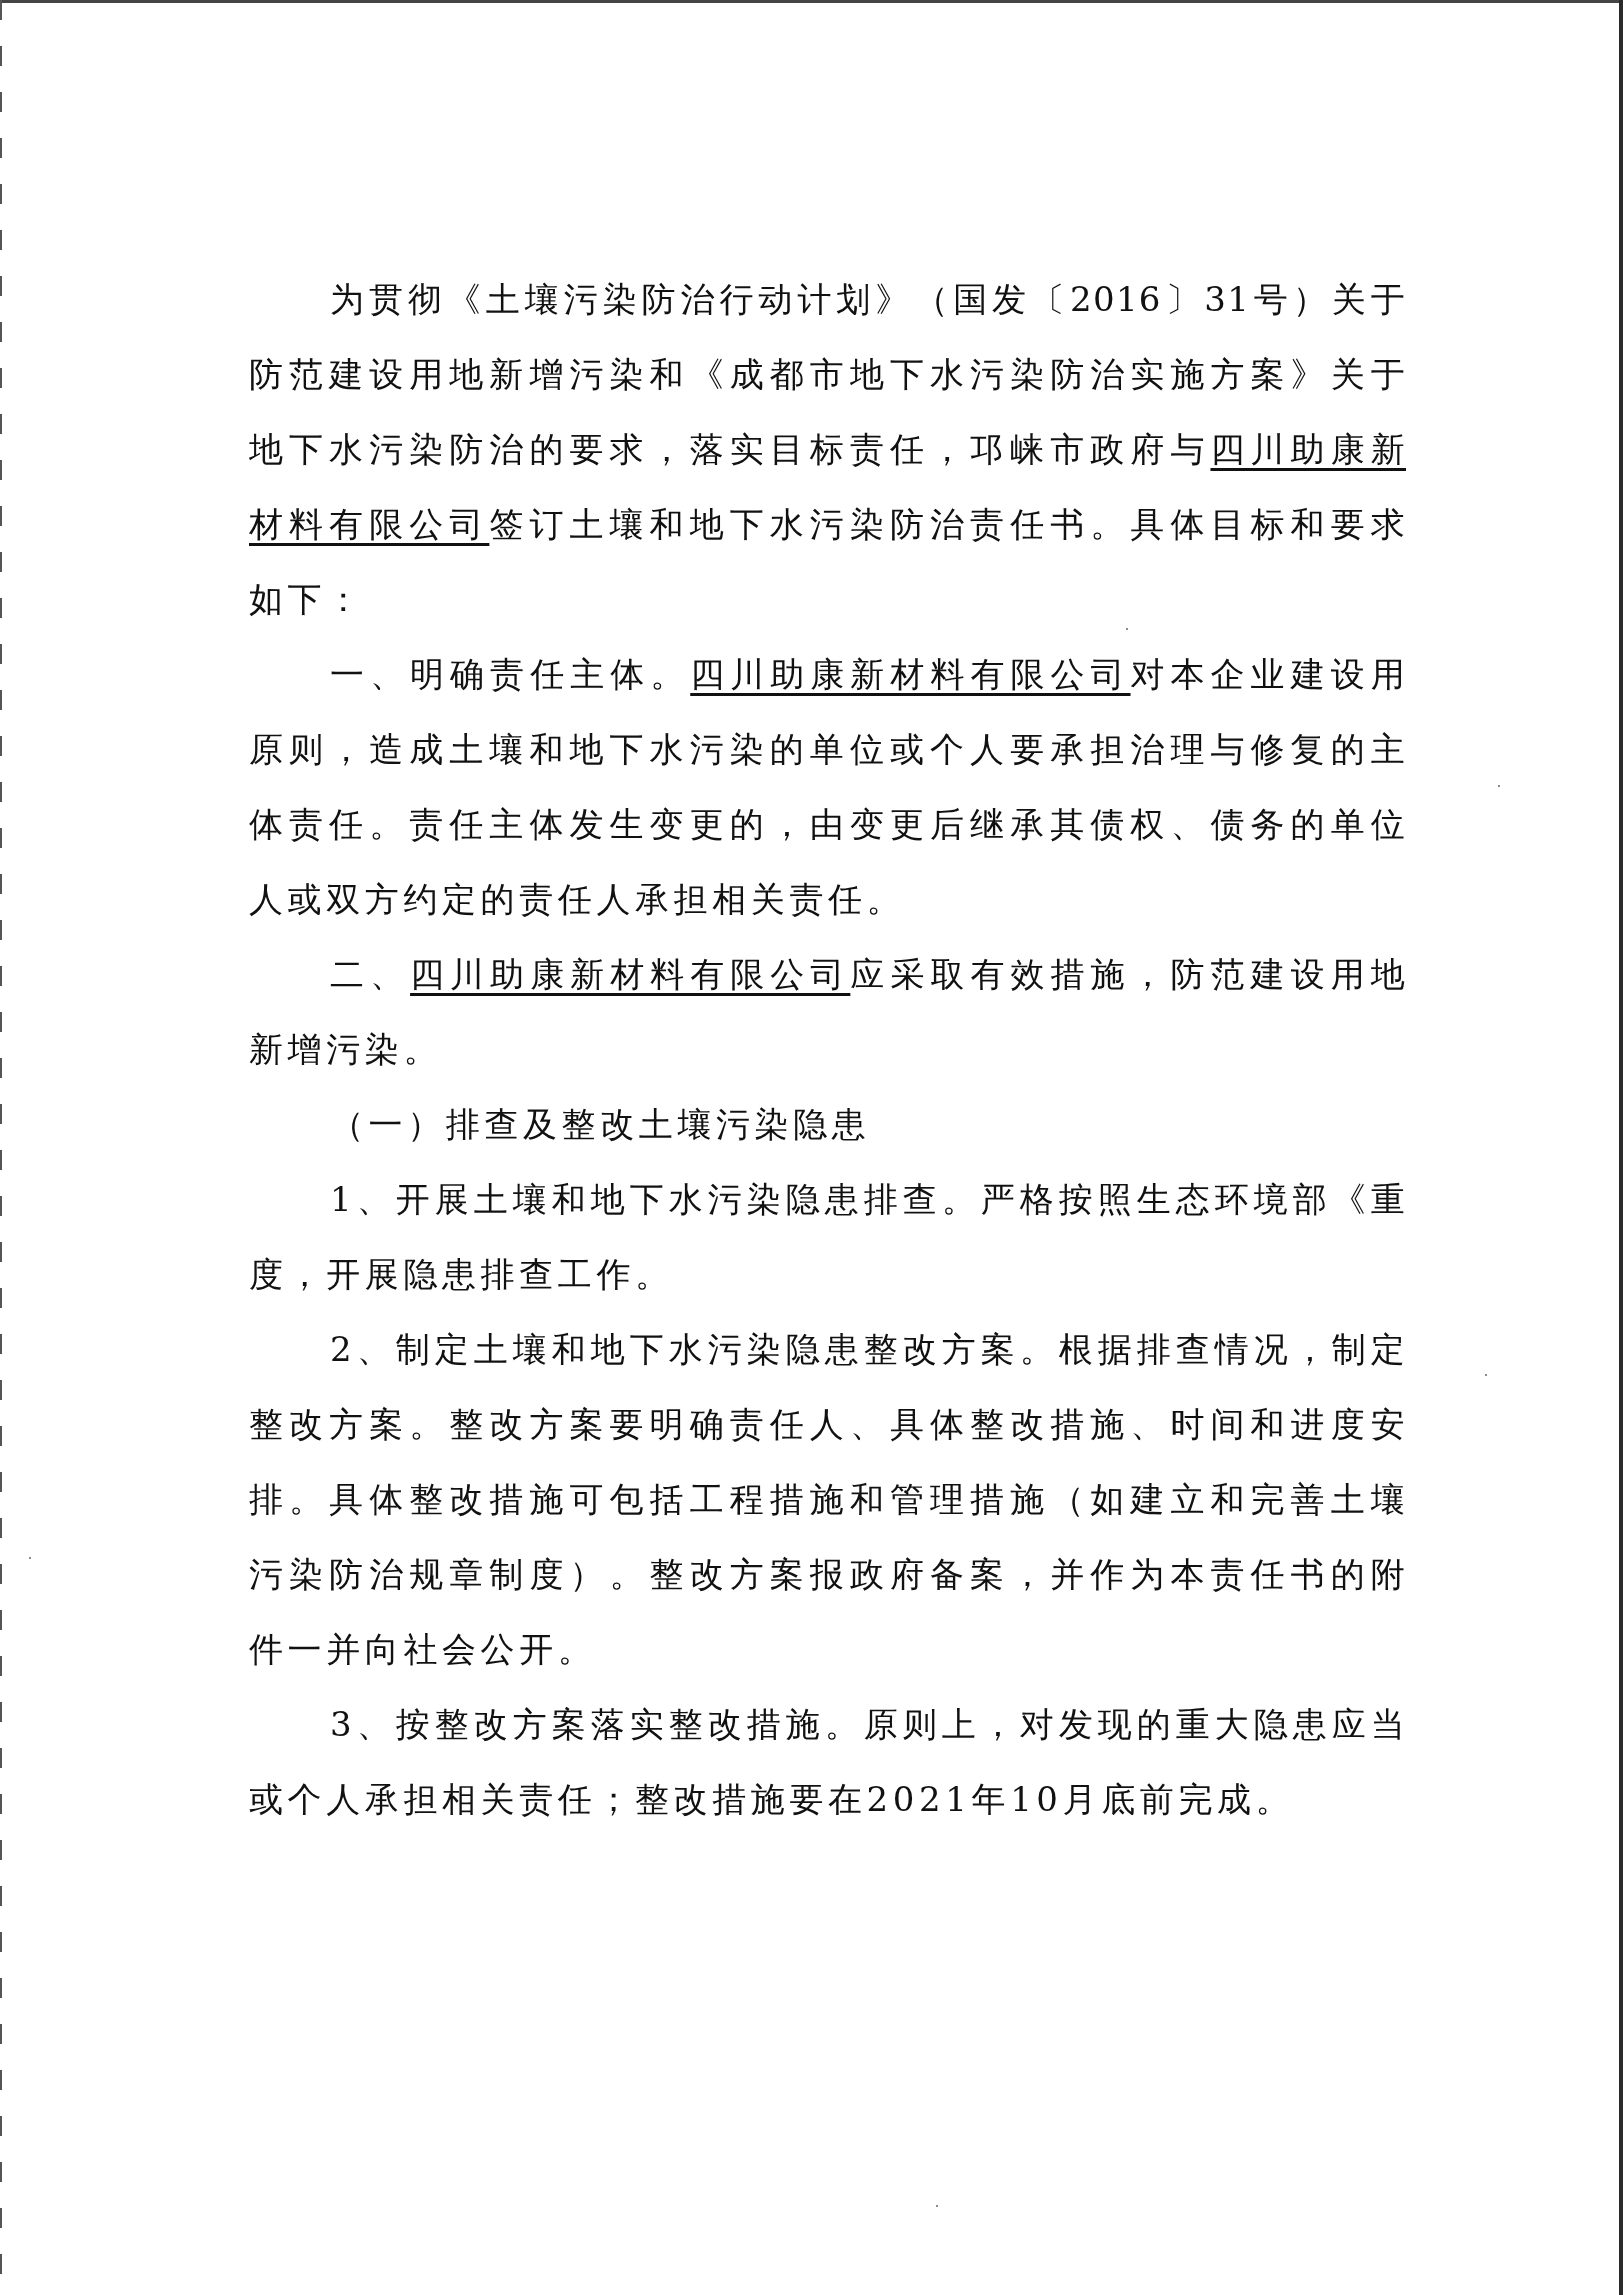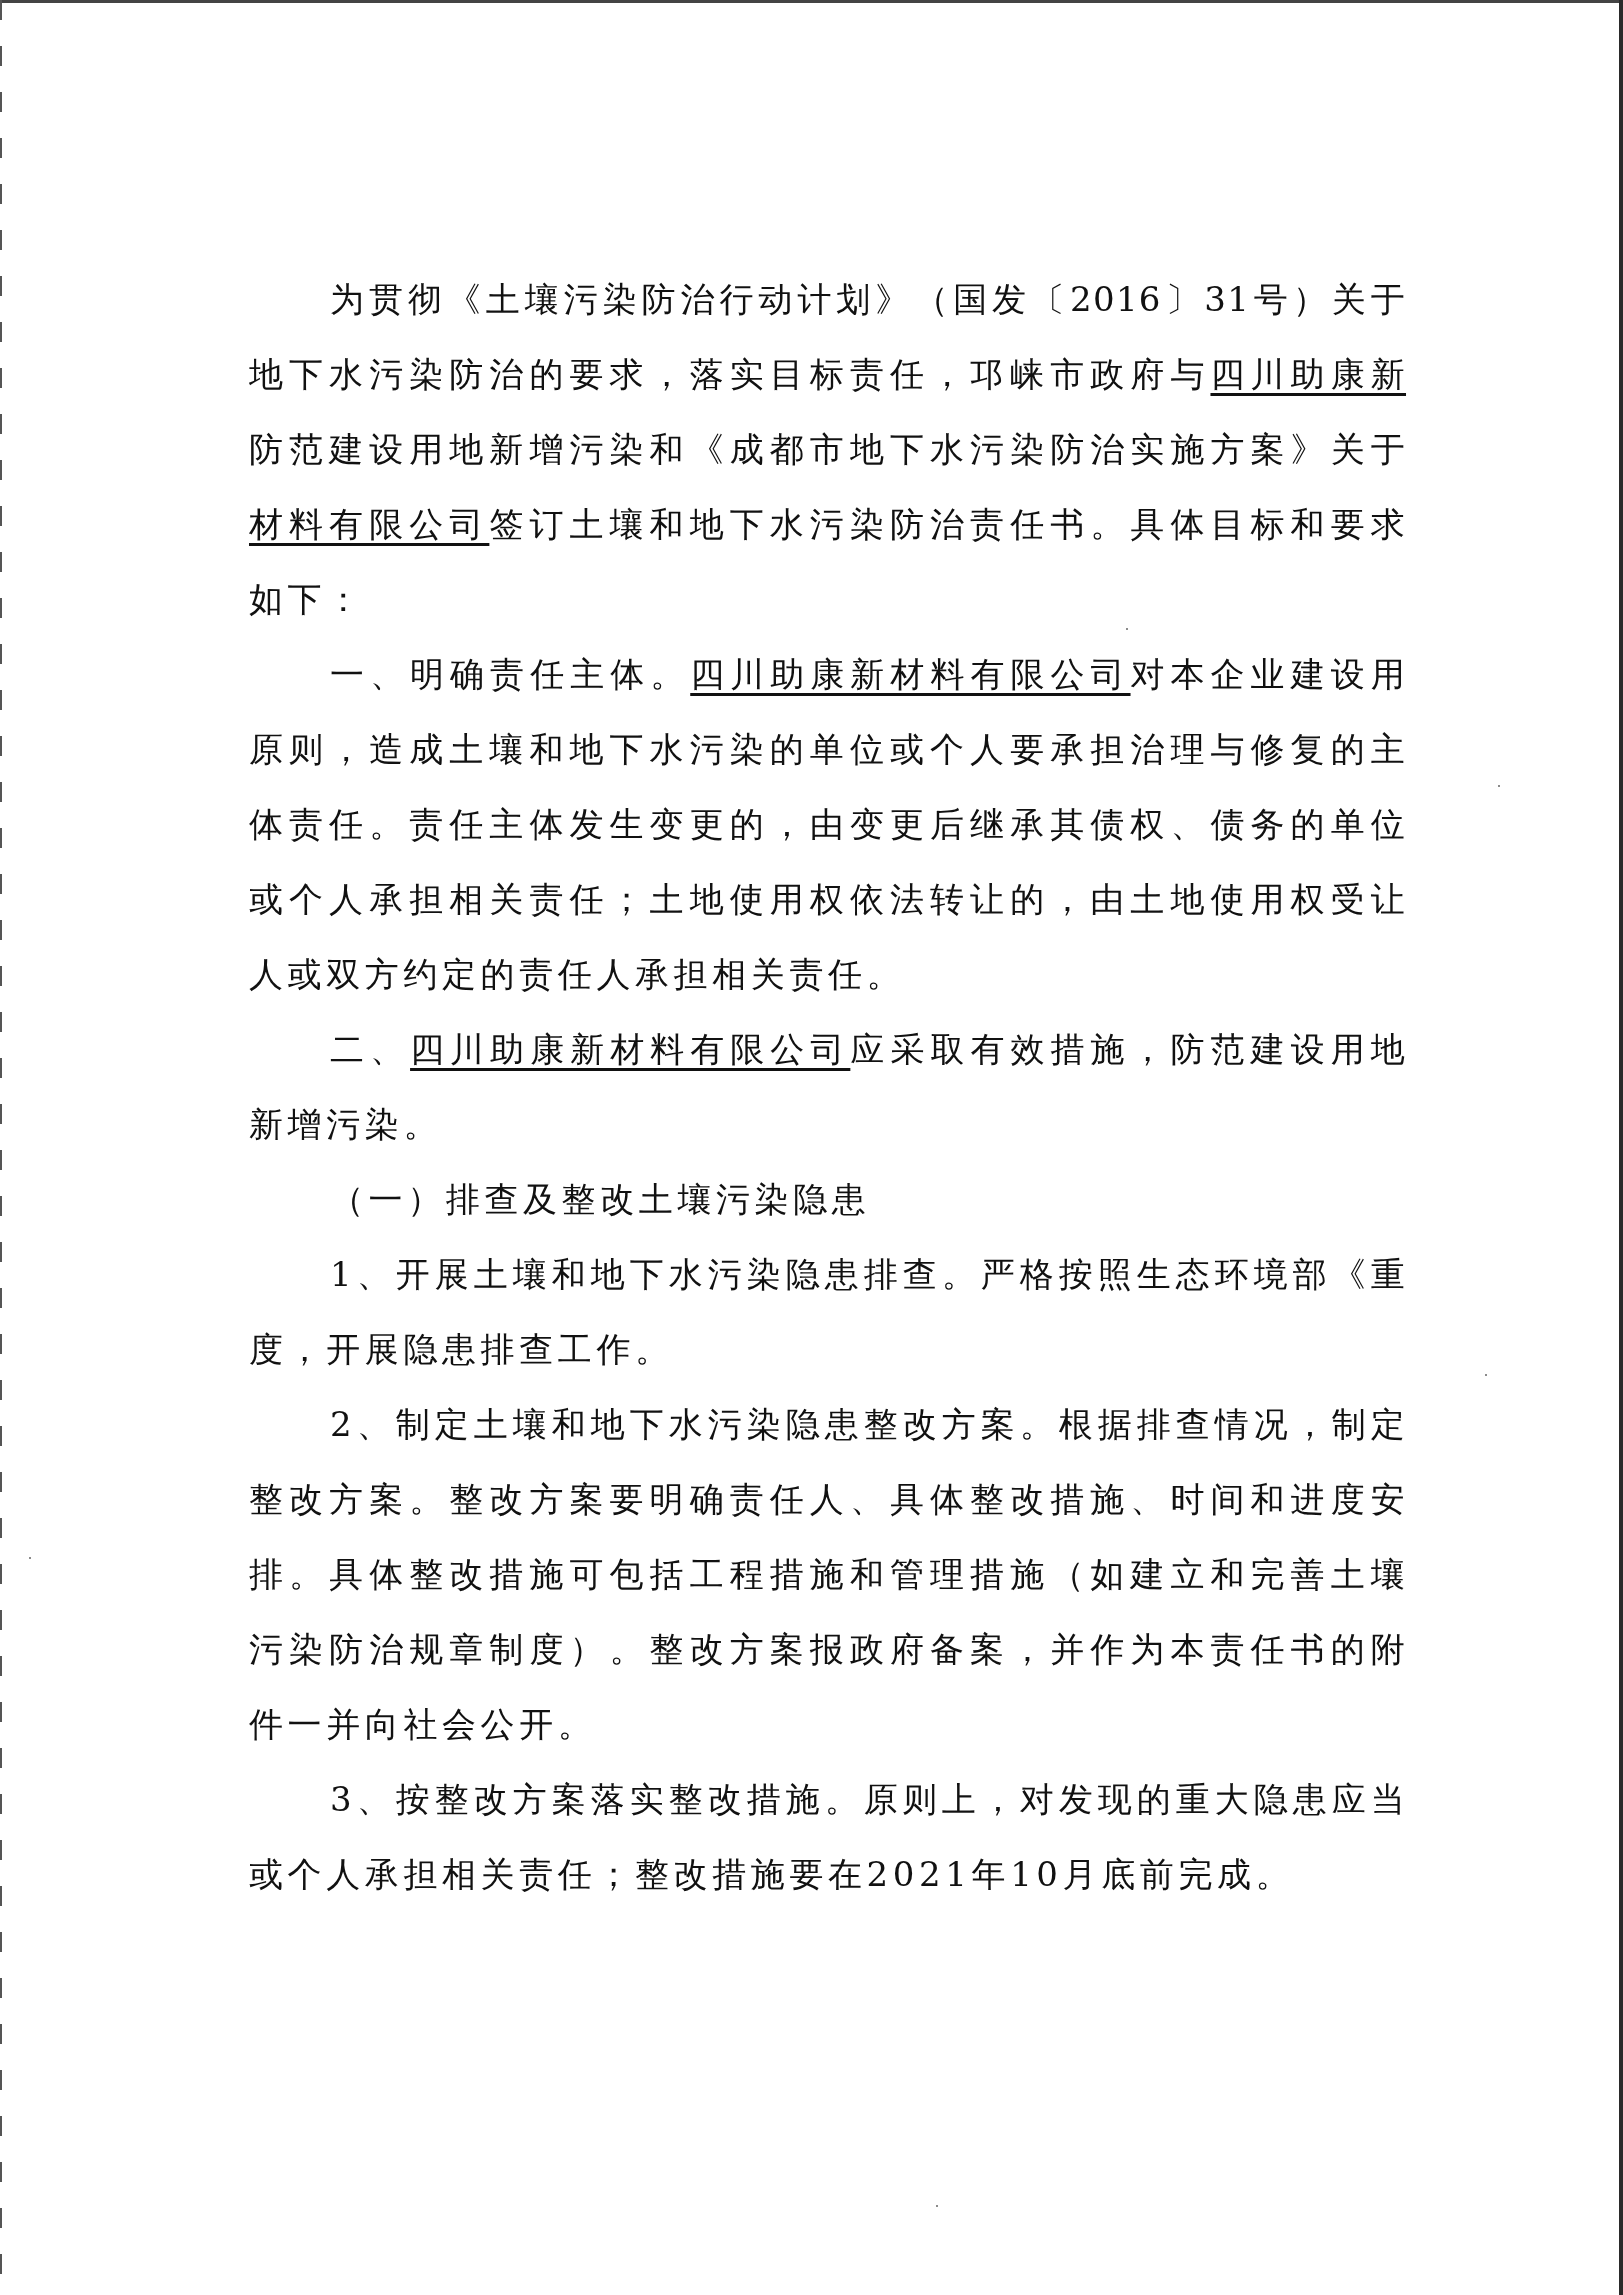--- a/index.html
+++ b/index.html
@@ -37,30 +37,29 @@
 
   <div class="speck" style="left:1126px;top:628px;"></div>
   <div class="speck" style="left:1498px;top:785px;"></div>
   <div class="speck" style="left:1485px;top:1374px;"></div>
   <div class="speck" style="left:29.4px;top:1557px;"></div>
   <div class="speck" style="left:936px;top:2205px;"></div>
 
   <div class="body-text" id="body-text">
       <div>
         <div class="line indent"><span>为贯彻《土壤污染防治行动计划》（国发〔2016〕31号）关于</span></div>
+        <div class="line"><span>防范建设用地新增污染和《成都市地下水污染防治实施方案》关于</span></div>
         <div class="line"><span>地下水污染防治的要求，落实目标责任，邛崃市政府与</span><span class="u">四川助康新</span></div>
-        <div class="line"><span>防范建设用地新增污染和《成都市地下水污染防治实施方案》关于</span></div>
         <div class="line"><span class="u">材料有限公司</span><span>签订土壤和地下水污染防治责任书。具体目标和要求</span></div>
         <div class="line last"><span>如下：</span></div>
       </div>
       <div>
         <div class="line indent"><span>一、明确责任主体。</span><span class="u">四川助康新材料有限公司</span><span>对本企业建设用</span></div>
         <div class="line"><span>原则，造成土壤和地下水污染的单位或个人要承担治理与修复的主</span></div>
         <div class="line"><span>体责任。责任主体发生变更的，由变更后继承其债权、债务的单位</span></div>
-        <div class="line"><span>或个人承担相关责任；土地使用权依法转让的，由土地使用权受让</span></div>
         <div class="line last"><span>人或双方约定的责任人承担相关责任。</span></div>
       </div>
       <div>
         <div class="line indent"><span>二、</span><span class="u">四川助康新材料有限公司</span><span>应采取有效措施，防范建设用地</span></div>
         <div class="line last"><span>新增污染。</span></div>
       </div>
       <div>
         <div class="line indent last"><span>（一）排查及整改土壤污染隐患</span></div>
       </div>
       <div>

